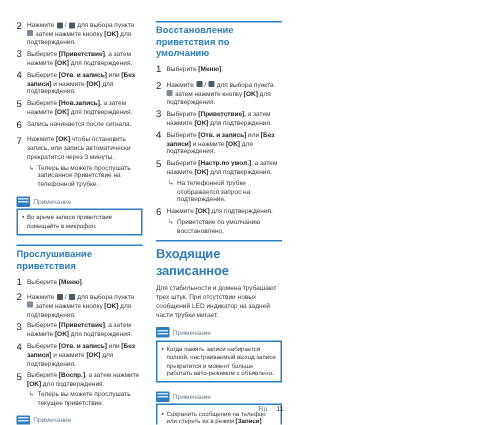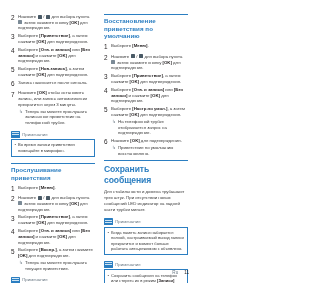--- a/index.html
+++ b/index.html
@@ -318,21 +318,21 @@
           <div class="step-body">
             <span>Нажмите <b>[OK]</b> для подтверждения.</span>
             <div class="sub">
               <div class="sub-arrow">↳</div>
               <div class="sub-text">Приветствие по умолчанию восстановлено.</div>
             </div>
           </div>
         </li>
       </ol>
 
-      <div class="section-head big">Сохранить сообщения</div>
+      <div class="section-head big">Входящие записанное</div>
 
       <div class="para">Для стабильности и домена трубашают трех штук. При отсутствии новых сообщений LED индикатор на задней части трубки мигает.</div>
 
       <div class="note">
         <div class="note-head">
           <div class="note-icon"></div>
           <div class="note-title">Примечание</div>
         </div>
         <div class="note-box">
           <div class="note-item">

